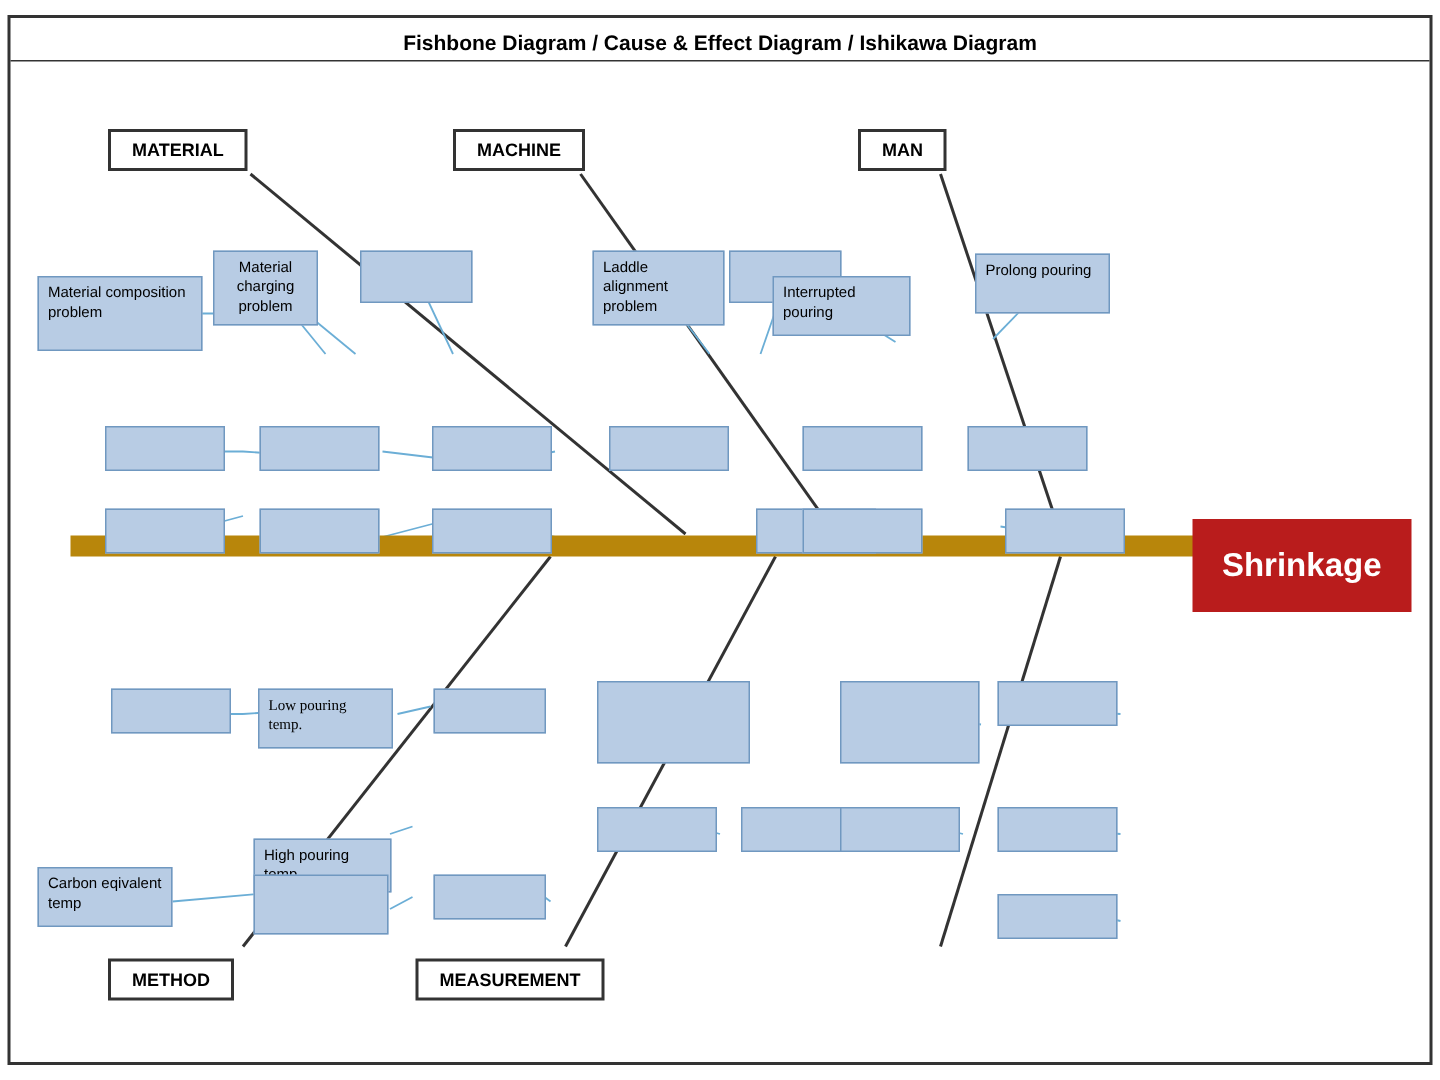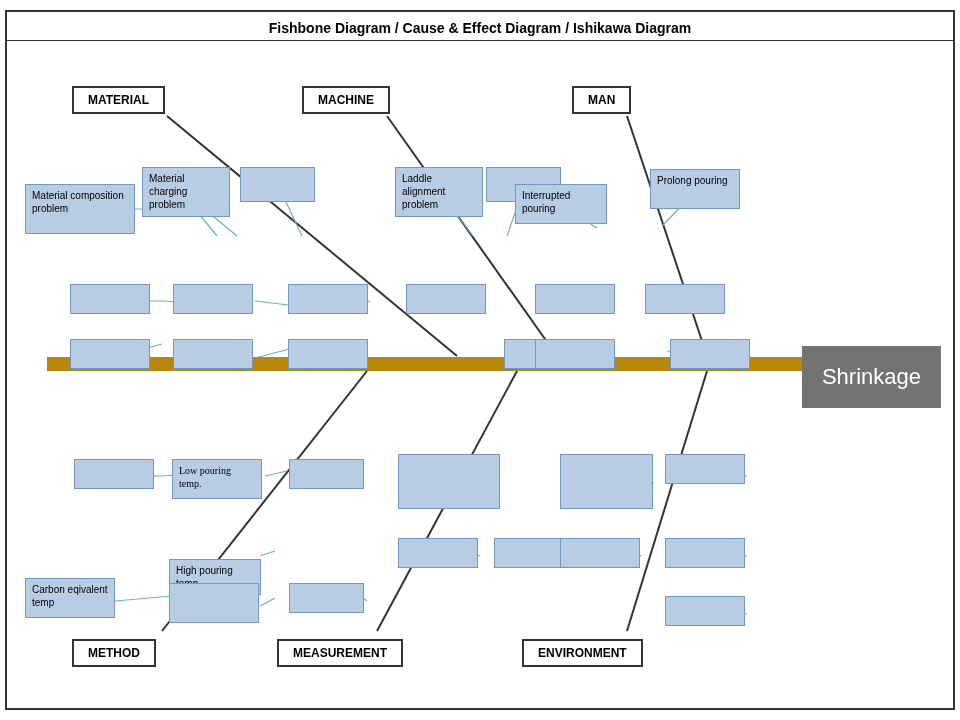--- a/index.html
+++ b/index.html
@@ -41,24 +41,24 @@
       background: #B8860B;
       transform: translateY(-50%);
       z-index: 2;
     }
     
     .effect-box {
       position: absolute;
       right: 10px;
       top: 50%;
       transform: translateY(-50%);
-      background: #737373;
+      background: #b91c1c;
       color: white;
       font-size: 22px;
-      font-weight: normal;
+      font-weight: bold;
       padding: 18px 20px;
       z-index: 3;
       white-space: nowrap;
     }
     
     .category-label {
       position: absolute;
       border: 2px solid #333;
       background: #fff;
       font-size: 12px;
@@ -155,24 +155,23 @@
 
     <div class="spine" style="top: calc(50% - 7px); left: 40px; width: 760px;"></div>
 
     <div class="effect-box" style="right: 12px; top: calc(50% - 25px); transform: none;">Shrinkage</div>
 
     <div class="category-label" style="left: 65px; top: 45px;">MATERIAL</div>
     <div class="category-label" style="left: 295px; top: 45px;">MACHINE</div>
     <div class="category-label" style="left: 565px; top: 45px;">MAN</div>
     <div class="category-label" style="left: 65px; top: 598px;">METHOD</div>
     <div class="category-label" style="left: 270px; top: 598px;">MEASUREMENT</div>
-    <div class="category-label" style="left: 515px; top: 598px;">ENVIRONMENT</div>
 
     <div class="cause-box" style="left:18px; top:143px; width:110px; min-height:50px;">Material composition problem</div>
-    <div class="cause-box" style="left:135px; top:126px; width:88px; min-height:50px;">Material charging problem</div>
+    <div class="cause-box" style="left:135px; top:126px; width:70px; min-height:50px;text-align:center;">Material charging problem</div>
     <div class="cause-box" style="left:233px; top:126px; width:75px; height:35px;"></div>
 
     <div class="cause-box" style="left:63px; top:243px; width:80px; height:30px;"></div>
     <div class="cause-box" style="left:166px; top:243px; width:80px; height:30px;"></div>
     <div class="cause-box" style="left:281px; top:243px; width:80px; height:30px;"></div>
 
     <div class="cause-box" style="left:63px; top:298px; width:80px; height:30px;"></div>
     <div class="cause-box" style="left:166px; top:298px; width:80px; height:30px;"></div>
     <div class="cause-box" style="left:281px; top:298px; width:80px; height:30px;"></div>
 

